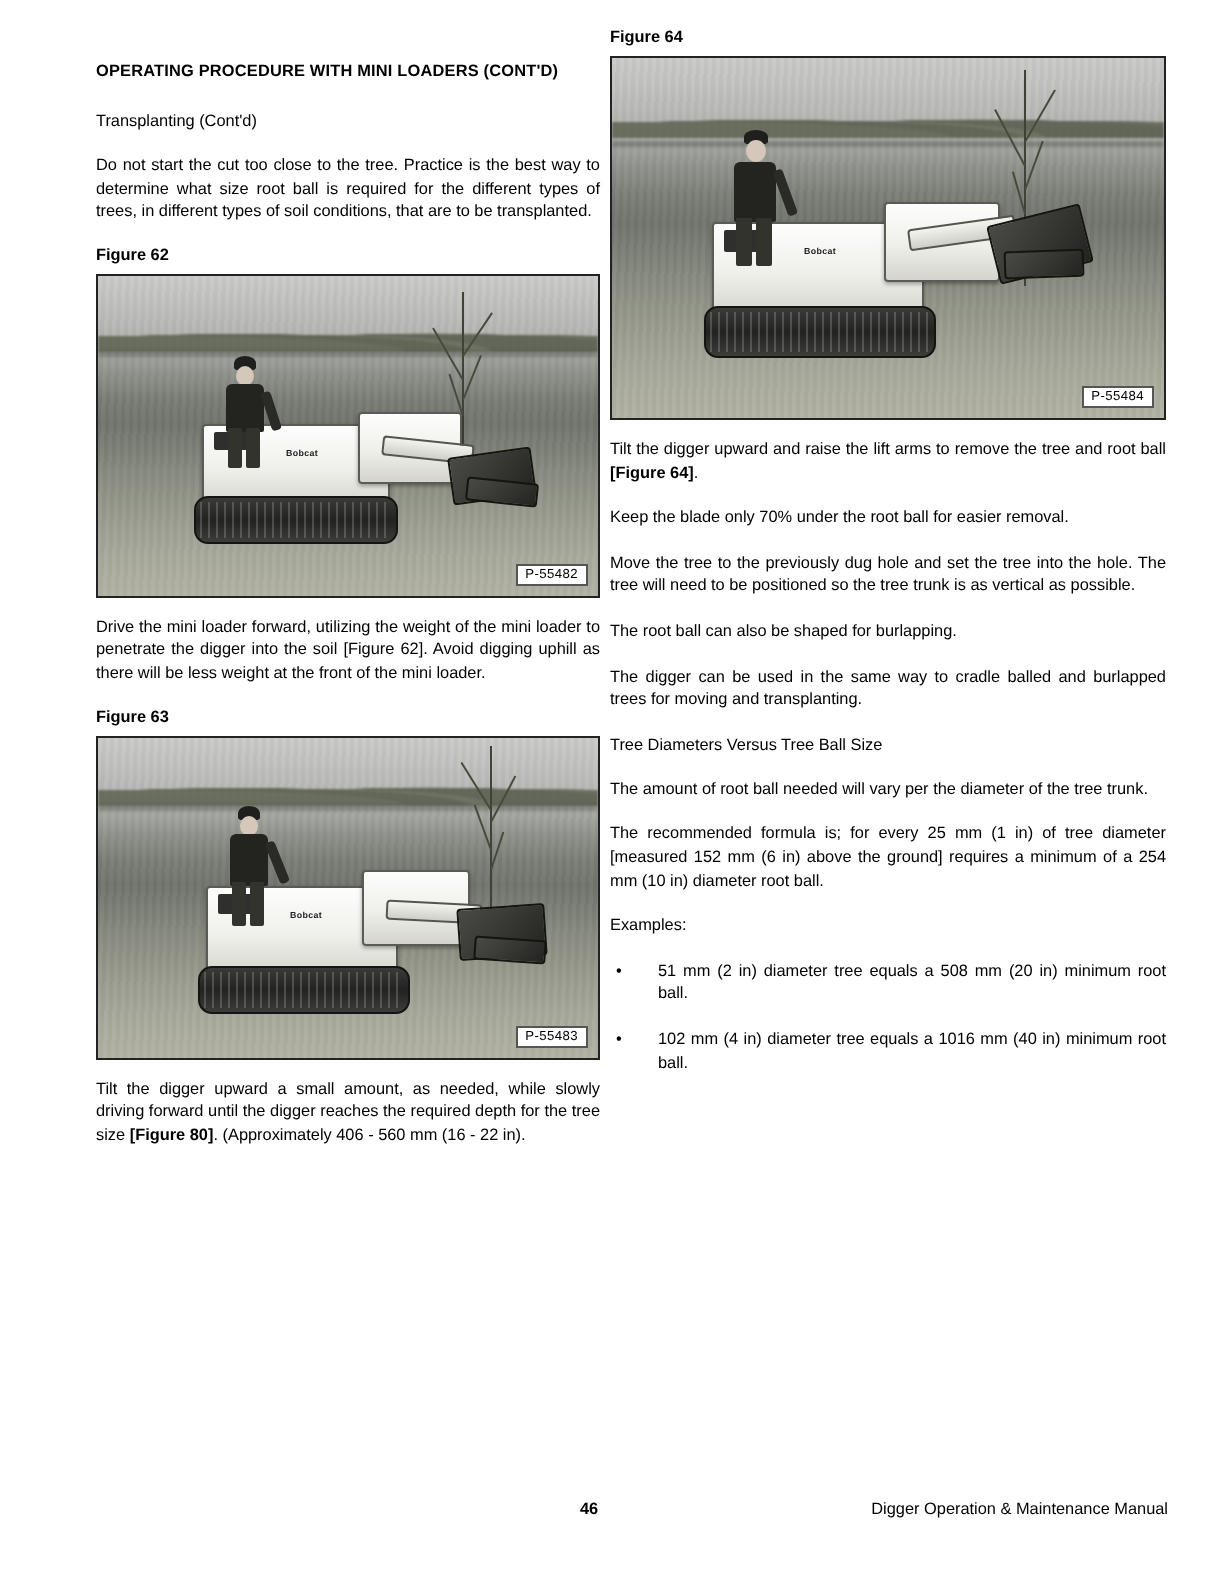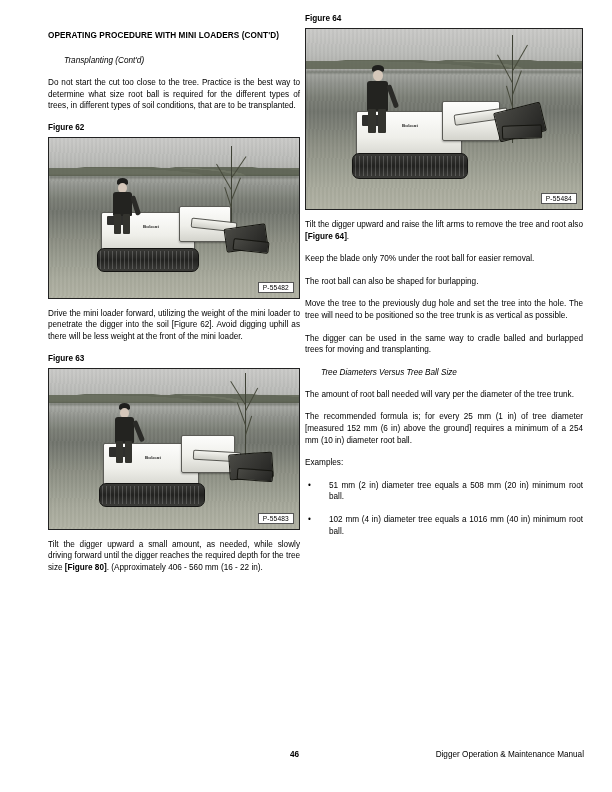--- a/index.html
+++ b/index.html
@@ -42,23 +42,22 @@
     letter-spacing: 0.1px;
   }
   .h-sub {
     font-size: 8.2px;
     font-weight: bold;
     line-height: 11px;
     margin: 0 0 13px 0;
   }
   .h-ital {
     font-size: 8.2px;
-    font-style: italic;
     line-height: 11px;
-    margin: 0 0 11px 16px;
+    margin: 0 0 11px 0;
   }
   p.body {
     font-size: 8.2px;
     line-height: 11.6px;
     text-align: justify;
     margin: 0 0 11px 0;
   }
   p.body b { font-weight: bold; }
   .fig-label {
     font-size: 8.2px;
@@ -369,28 +368,28 @@
         <div class="op-torso" style="left:27px; top:0px; width:21px; height:30px;"></div>
         <div class="op-arm" style="left:46px; top:4px; width:5px; height:24px; transform:rotate(-20deg);"></div>
         <div class="op-leg" style="left:28px; top:28px; width:8px; height:24px;"></div>
         <div class="op-leg" style="left:38px; top:28px; width:8px; height:24px;"></div>
       </div>
 
       <div class="caption">P-55484</div>
     </div>
 
     <p class="body">
-      <span>Tilt the digger upward and raise the lift arms to remove the tree and root also </span><b>[Figure 64]</b><span>.</span>
+      <span>Tilt the digger upward and raise the lift arms to remove the tree and root ball </span><b>[Figure 64]</b><span>.</span>
     </p>
 
     <p class="body">Keep the blade only 70% under the root ball for easier removal.</p>
 
+    <p class="body">Move the tree to the previously dug hole and set the tree into the hole. The tree will need to be positioned so the tree trunk is as vertical as possible.</p>
+
     <p class="body">The root ball can also be shaped for burlapping.</p>
-
-    <p class="body">Move the tree to the previously dug hole and set the tree into the hole. The tree will need to be positioned so the tree trunk is as vertical as possible.</p>
 
     <p class="body">The digger can be used in the same way to cradle balled and burlapped trees for moving and transplanting.</p>
 
     <div class="h-ital">Tree Diameters Versus Tree Ball Size</div>
 
     <p class="body">The amount of root ball needed will vary per the diameter of the tree trunk.</p>
 
     <p class="body">The recommended formula is; for every 25 mm (1 in) of tree diameter [measured 152 mm (6 in) above the ground] requires a minimum of a 254 mm (10 in) diameter root ball.</p>
 
     <p class="body">Examples:</p>

